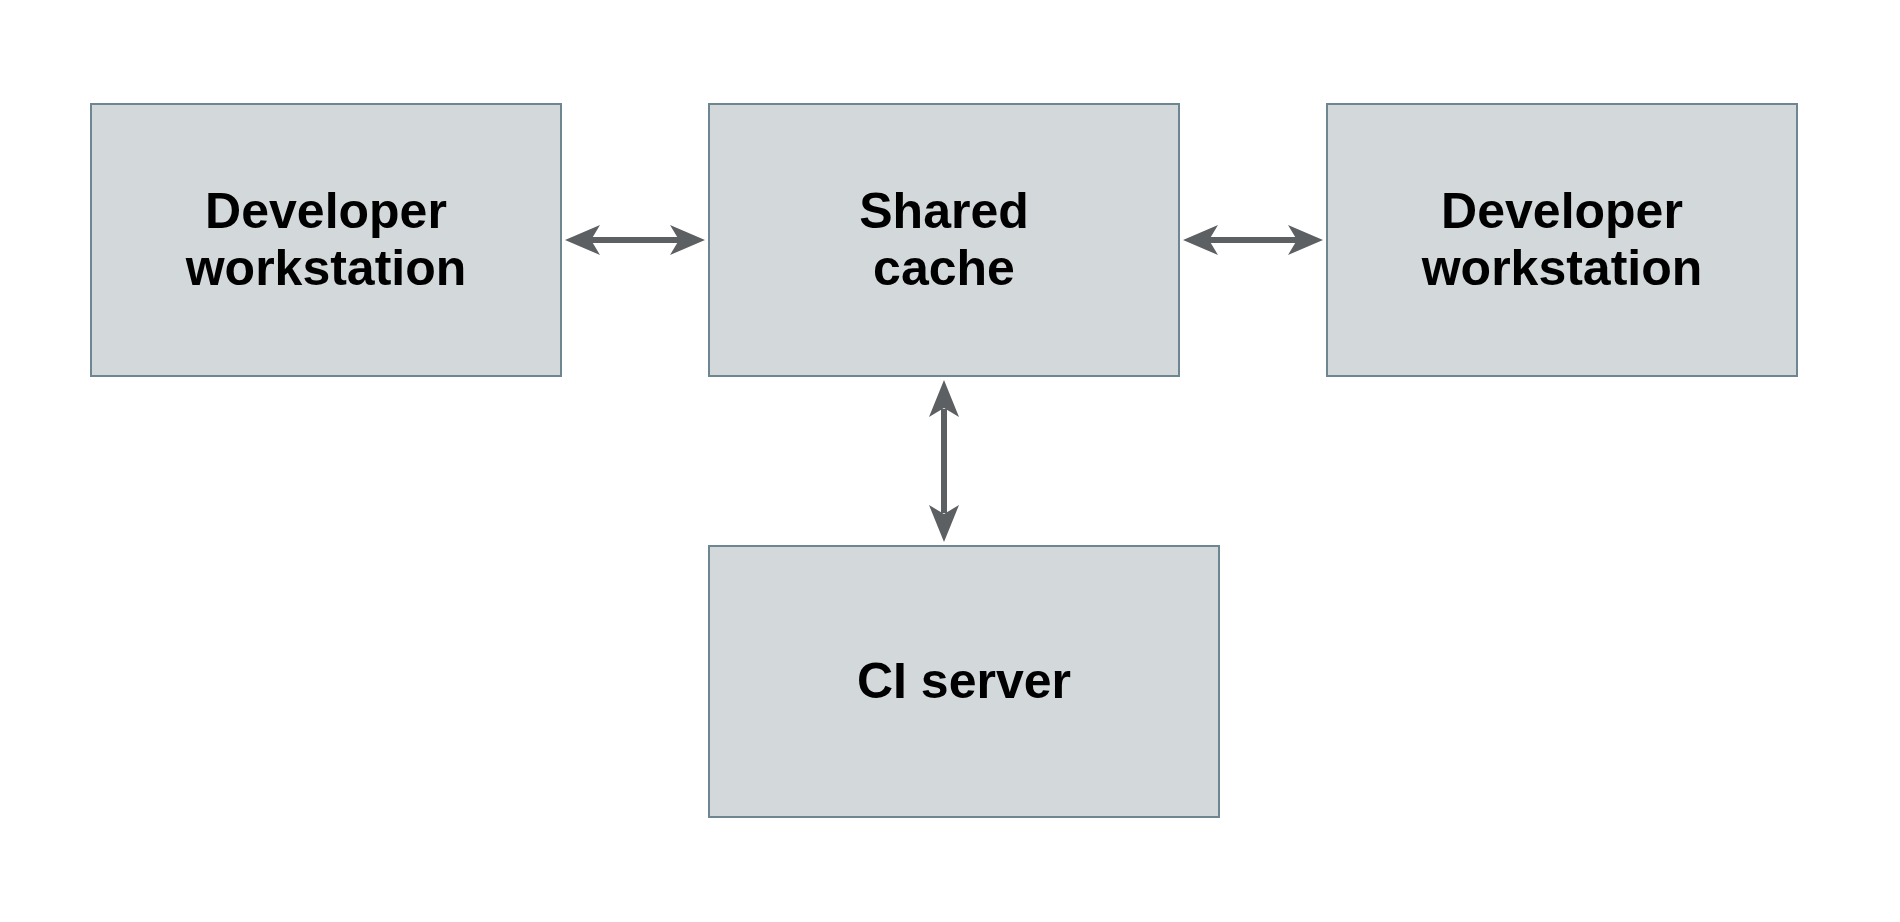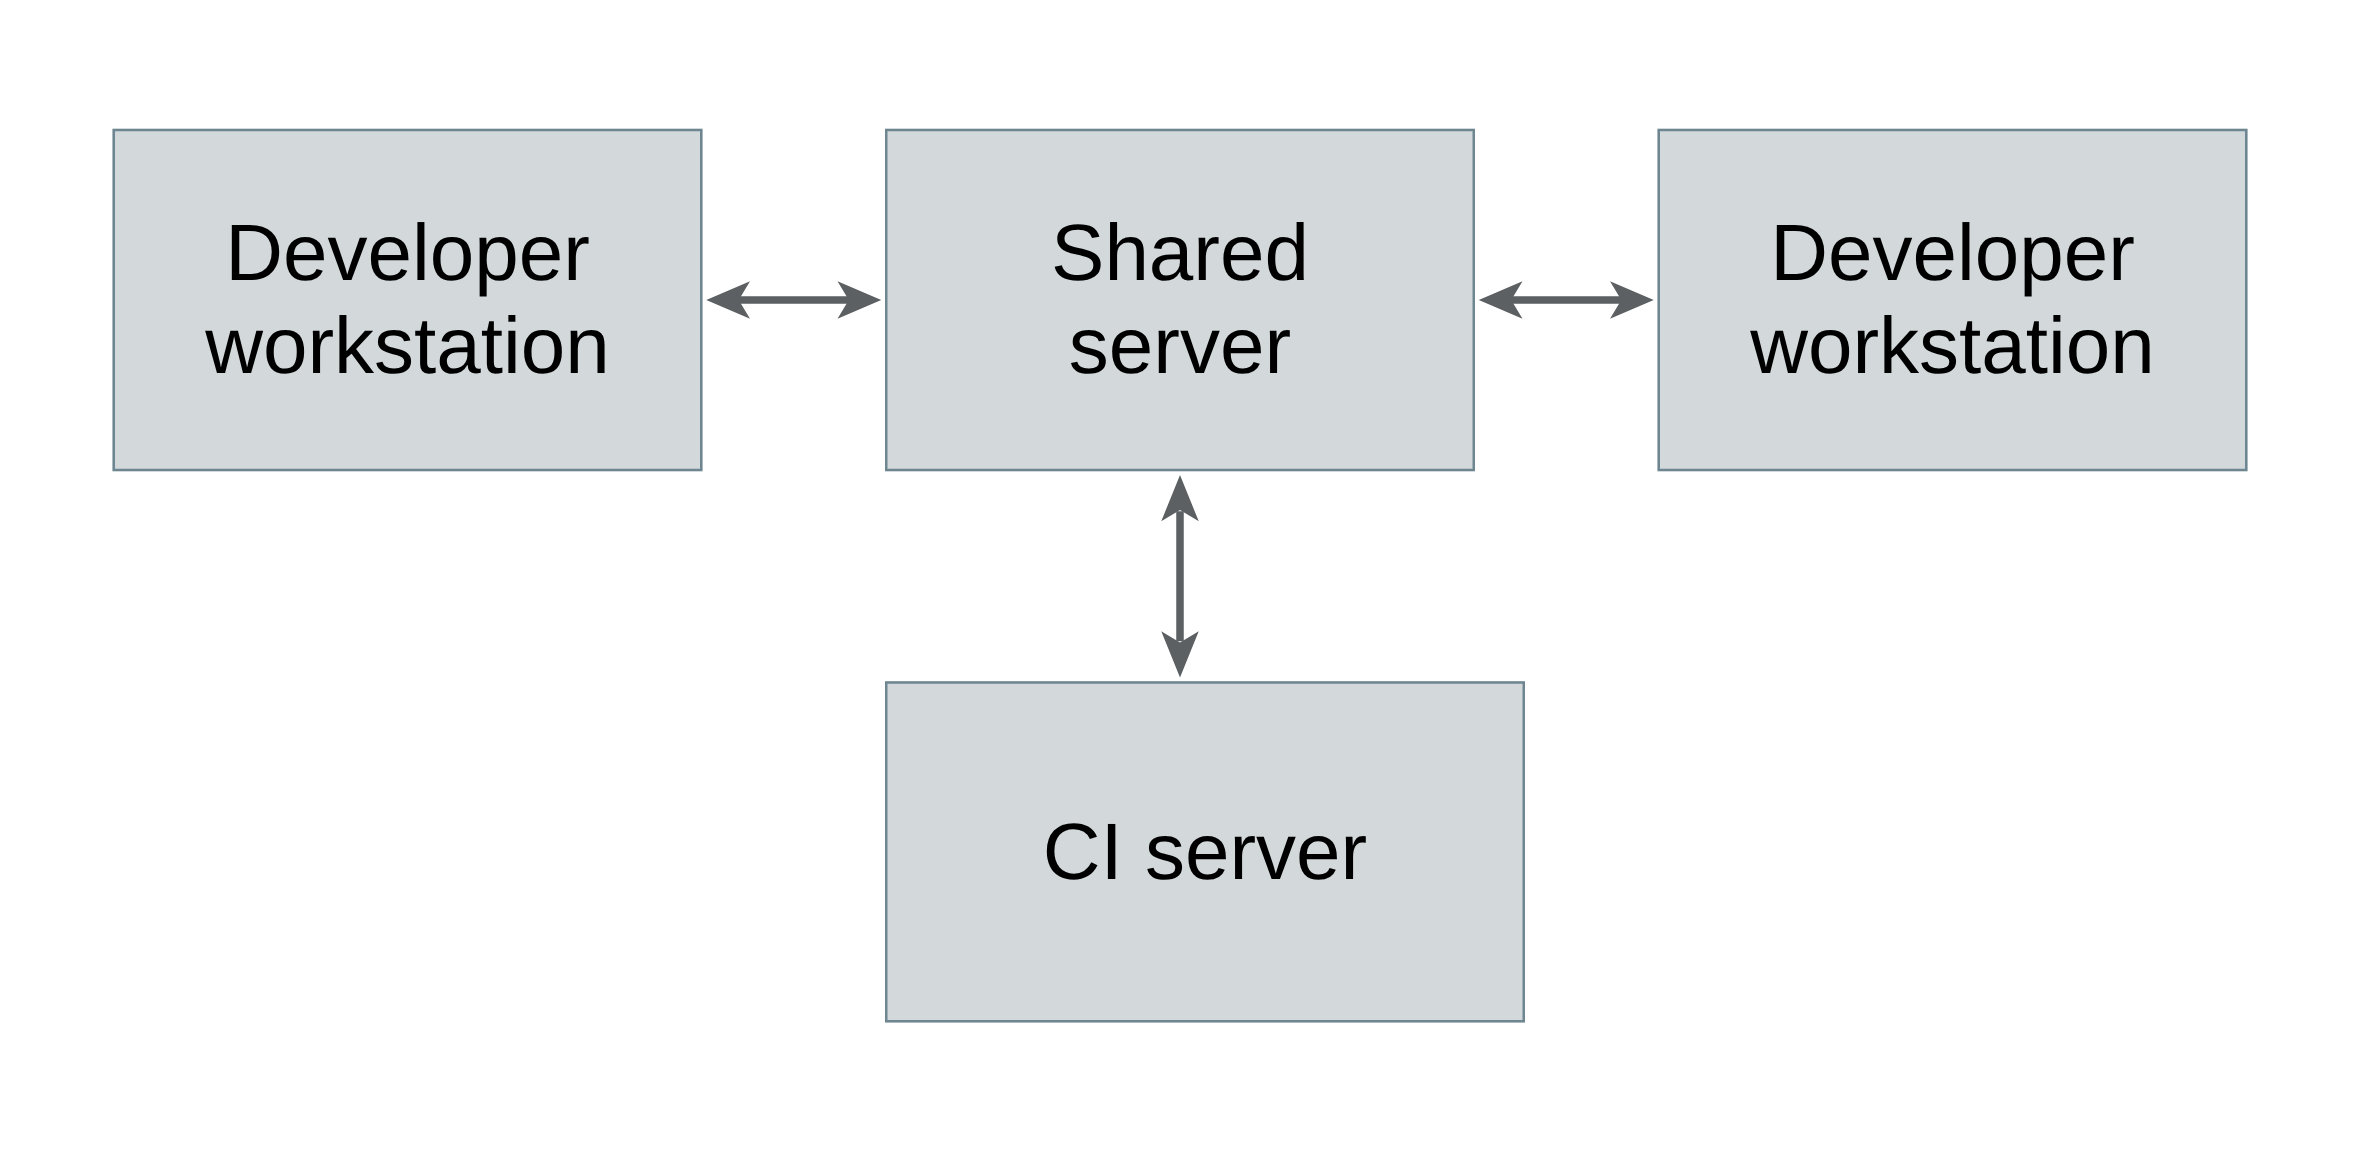--- a/index.html
+++ b/index.html
@@ -25,24 +25,25 @@
     position: absolute;
     background: var(--node-fill);
     border: 2px solid var(--node-border);
     display: flex;
     align-items: center;
     justify-content: center;
     text-align: center;
   }
   .node-label {
     color: var(--text);
-    font-size: 64px;
+    font-size: 50px;
     line-height: 1.15;
     white-space: pre-line;
     letter-spacing: 0px;
+    font-weight: bold;
   }
   #node-dev-left   { left: 90px;   top: 103px; width: 472px; height: 274px; }
   #node-cache      { left: 708px;  top: 103px; width: 472px; height: 274px; }
   #node-dev-right  { left: 1326px; top: 103px; width: 472px; height: 274px; }
   #node-ci         { left: 708px;  top: 545px; width: 512px; height: 273px; }
 
   .arrow-svg { position: absolute; display: block; }
   #arrow-left     { left: 562px;  top: 215px; width: 146px; height: 50px; }
   #arrow-right    { left: 1180px; top: 215px; width: 146px; height: 50px; }
   #arrow-vertical { left: 919px;  top: 377px; width: 50px;  height: 168px; }
@@ -54,21 +55,21 @@
 
 <div class="canvas">
 
   <div class="node" id="node-dev-left">
     <span class="node-label">Developer
 workstation</span>
   </div>
 
   <div class="node" id="node-cache">
     <span class="node-label">Shared
-server</span>
+cache</span>
   </div>
 
   <div class="node" id="node-dev-right">
     <span class="node-label">Developer
 workstation</span>
   </div>
 
   <div class="node" id="node-ci">
     <span class="node-label">CI server</span>
   </div>

